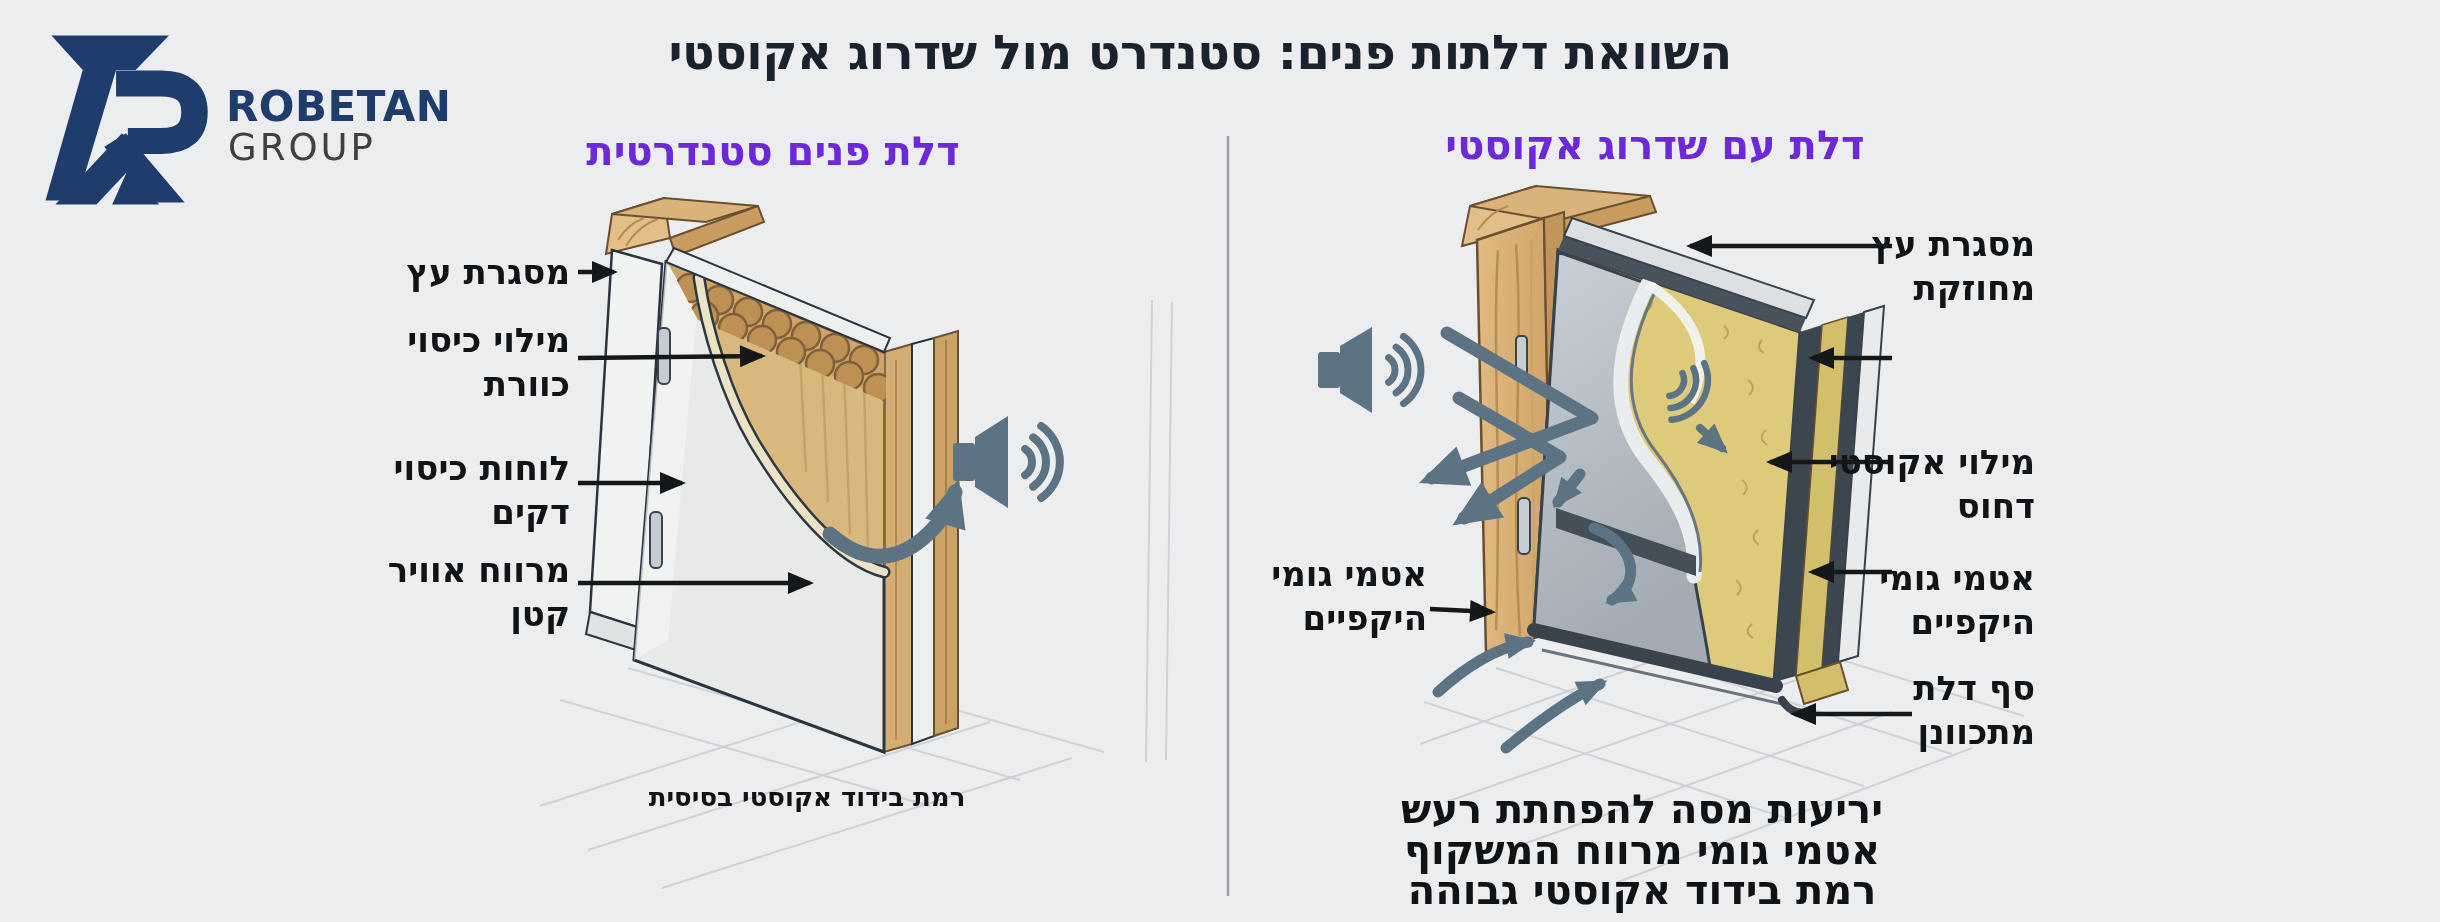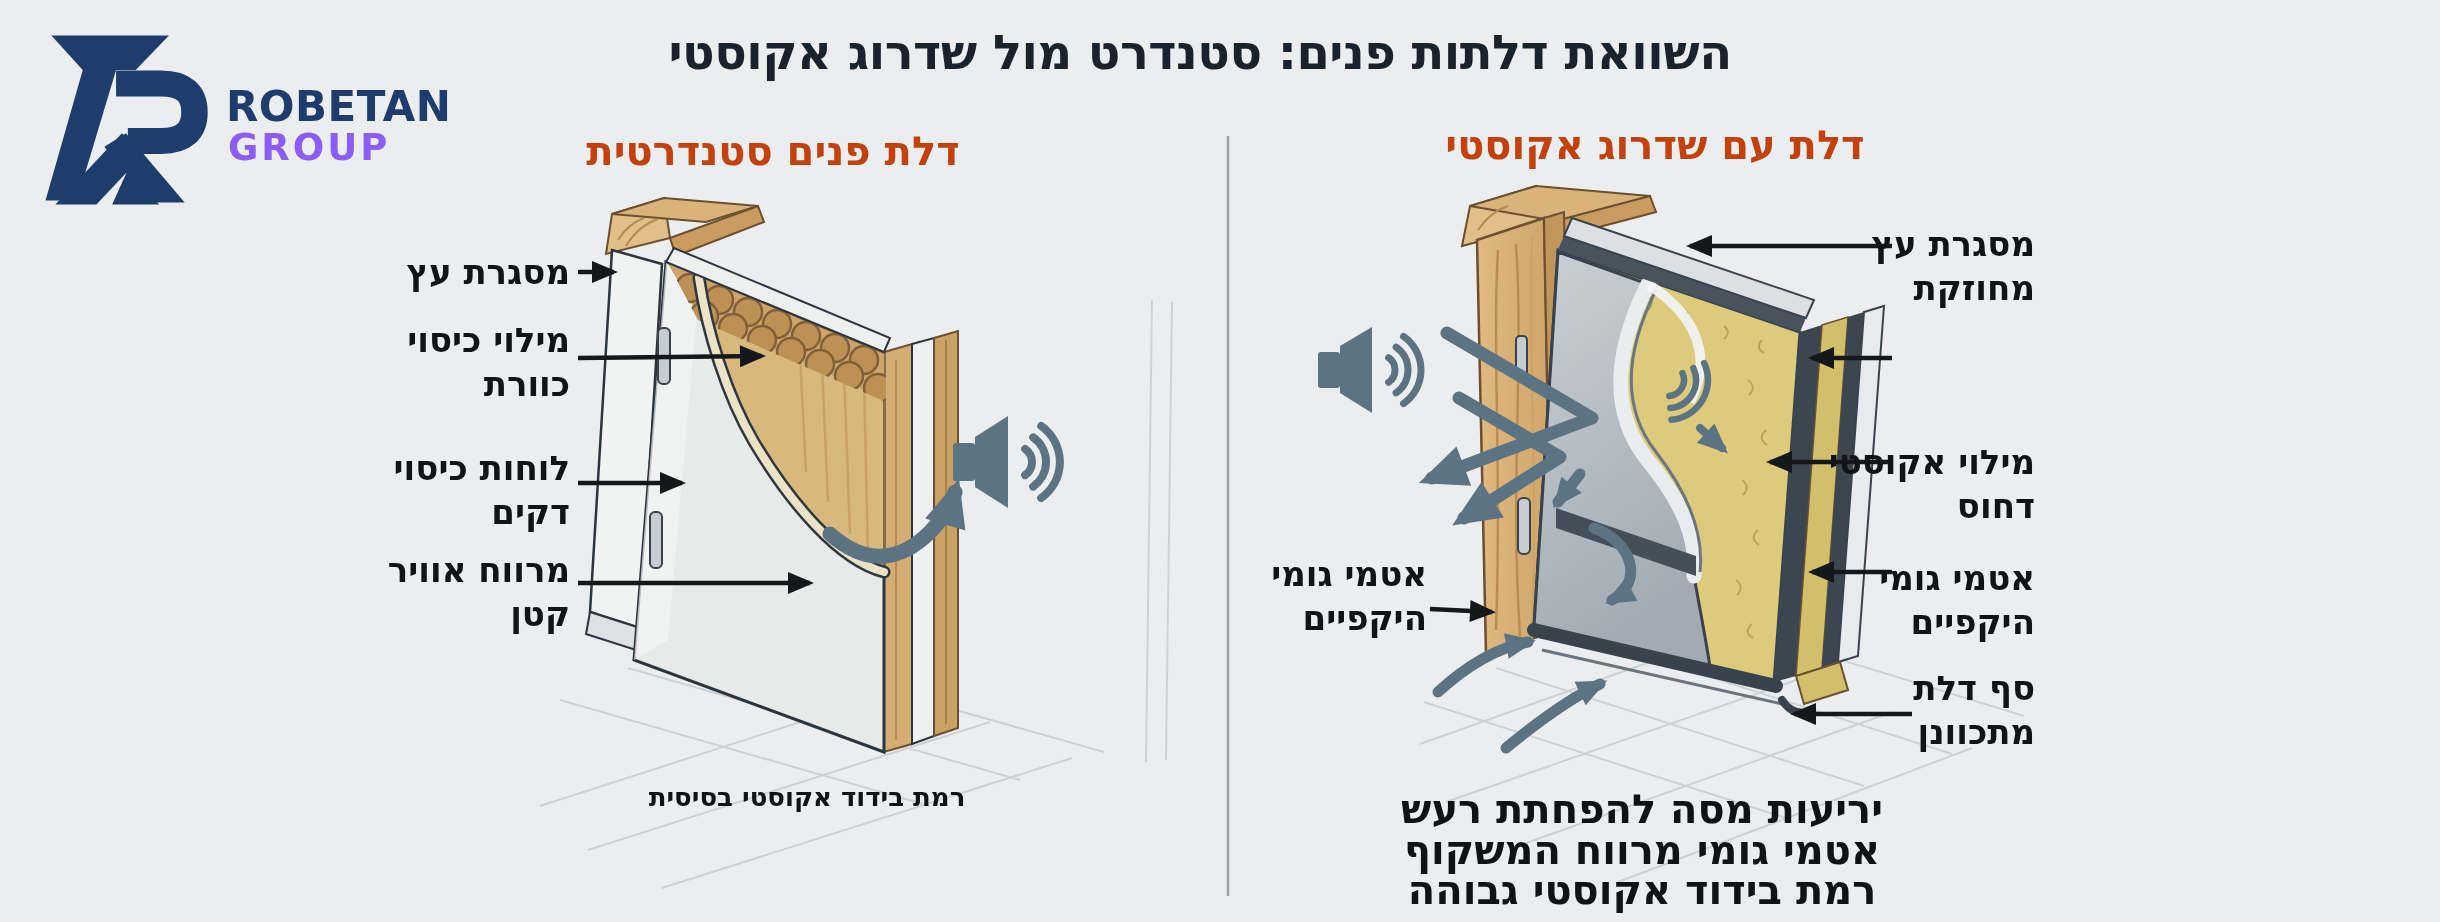--- a/index.html
+++ b/index.html
@@ -2,35 +2,35 @@
 <html lang="he"><head>
 <meta charset="utf-8">
 <style>
   html,body{margin:0;padding:0;background:#ecedee;}
   .stage{position:relative;width:2440px;height:913px;overflow:hidden;
          background:#ecedee;font-family:"DejaVu Sans","Liberation Sans",sans-serif;}
   svg.art{position:absolute;left:0;top:0;}
   .txt{position:absolute;color:#14181d;direction:rtl;}
   .main-title{top:24px;left:310px;width:1780px;text-align:center;
               font-size:48px;font-weight:800;color:#1a222e;letter-spacing:-0.5px;}
-  .sub-title{font-size:40px;font-weight:800;color:#c2410c;text-align:center;}
+  .sub-title{font-size:40px;font-weight:800;color:#6d28d9;text-align:center;}
   .sub-left{top:128px;left:573px;width:400px;}
   .sub-right{top:122px;left:1355px;width:600px;}
   .lbl{font-size:34px;font-weight:700;line-height:44px;text-align:right;
        white-space:pre-line;color:#111417;}
   .lblL{right:1870px;width:300px;}
   .lblR{right:405px;width:320px;}
   .lblRL{right:1013px;width:280px;}
   .cap{font-size:40px;font-weight:600;text-align:center;color:#101316;}
   .cap b{font-weight:800;}
   .cap-left{top:782px;left:507px;width:600px;font-size:26px;}
   .cap-right-line{left:1342px;width:600px;}
   .logo-brand{top:82px;left:226px;font-size:42px;font-weight:800;color:#1e3d6d;
               letter-spacing:0.5px;direction:ltr;}
-  .logo-group{top:126px;left:228px;font-size:37px;font-weight:700;color:#8b5cf6;
+  .logo-group{top:126px;left:228px;font-size:37px;font-weight:400;color:#404040;
               letter-spacing:3px;direction:ltr;text-align:center;}
 </style>
 </head>
 <body>
 
 <div class="stage">
 
 <svg class="art" width="2440" height="922" viewBox="0 0 2440 922">
   <defs>
     <marker id="mBlack" markerUnits="userSpaceOnUse" markerWidth="30" markerHeight="26" refX="24" refY="13" orient="auto">

